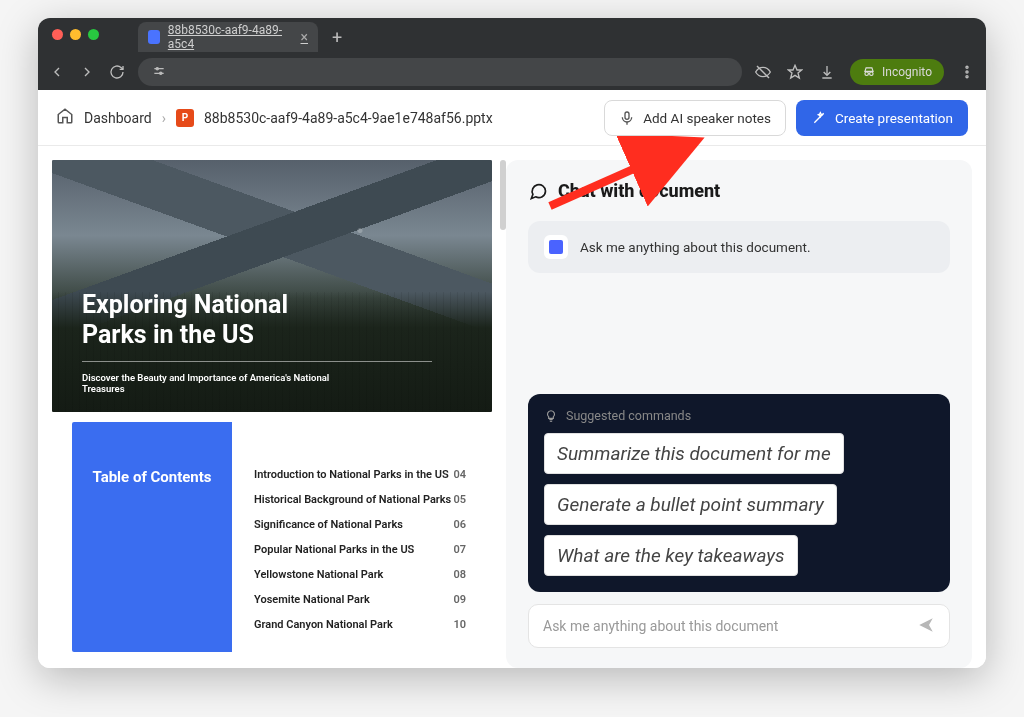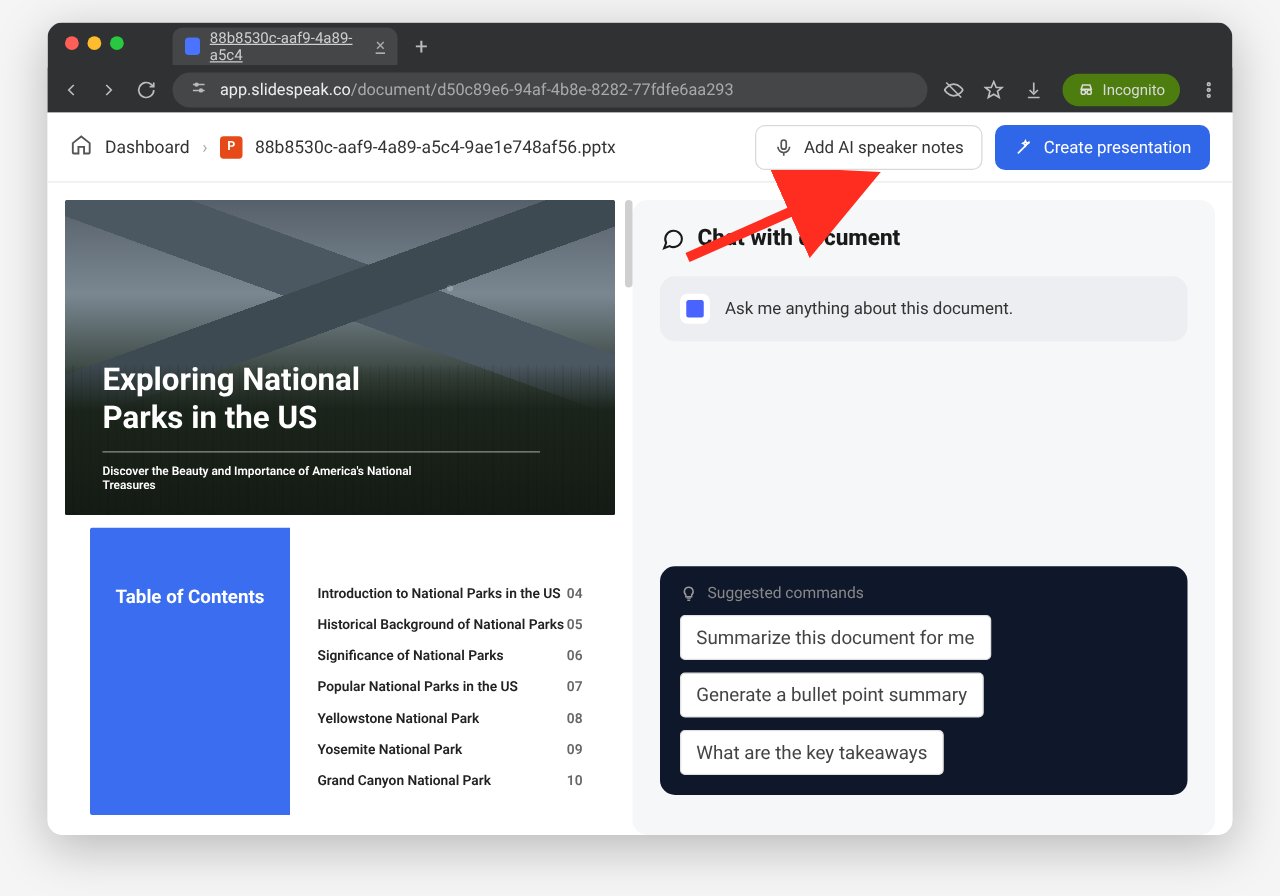--- a/index.html
+++ b/index.html
@@ -145,21 +145,21 @@
   .chat-avatar span{ width:14px; height:14px; background:#4a63ff; border-radius:2px; display:block;}
   .flex-fill { flex:1; }
   .suggested {
     background:#0f172a; border-radius:12px; padding:14px 16px 16px;
     margin-bottom:12px;
   }
   .suggested-head { display:flex; align-items:center; gap:8px; color:#888; font-size:12.5px; margin-bottom:10px;}
   .chips { display:flex; flex-wrap:wrap; gap:10px;}
   .chip {
     background:#fff; border:1px solid #e1e1e1; border-radius:4px;
-    padding:8px 12px; font-size:15px; color:#444;
+    padding:8px 12px; font-size:19px; color:#444;font-style:italic;
   }
   .input-row {
     background:#fff; border:1px solid #e4e4e4; border-radius:10px;
     height:44px; display:flex; align-items:center; padding:0 14px; gap:10px;
     color:#999; font-size:14px;
   }
   .send-icon svg{ width:18px; height:18px; fill:#b7b7b7;}
   
   .arrow {
     position:absolute; left:530px; top:136px; width:180px; height:80px; pointer-events:none;
@@ -203,21 +203,20 @@
       </span>
       <div class="url-bar">
         <span class="secure">
           <svg viewBox="0 0 24 24" width="14" height="14" fill="none" stroke="#bbb" stroke-width="2">
               <line x1="4" y1="8" x2="20" y2="8"></line>
               <line x1="4" y1="16" x2="20" y2="16"></line>
               <circle cx="9" cy="8" r="2" fill="#bbb"></circle>
               <circle cx="15" cy="16" r="2" fill="#bbb"></circle>
             </svg>
         </span>
-        <span><span style="color:#eee">app.slidespeak.co</span><span style="color:#aaa">/document/d50c89e6-94af-4b8e-8282-77fdfe6aa293</span></span>
       </div>
       <div class="tb-right">
         <span class="tb-icon">
           <svg viewBox="0 0 24 24">
               <path d="M1 12s4-7 11-7 11 7 11 7-4 7-11 7S1 12 1 12z"></path>
               <line x1="3" y1="3" x2="21" y2="21"></line>
             </svg>
         </span>
         <span class="tb-icon">
           <svg viewBox="0 0 24 24">
@@ -359,20 +358,28 @@
               </svg>
             <span>Suggested commands</span>
           </div>
           <div class="chips">
             <div class="chip">Summarize this document for me</div>
             <div class="chip">Generate a bullet point summary</div>
             <div class="chip">What are the key takeaways</div>
           </div>
         </div>
 
+        <div class="input-row">
+          <span style="flex:1">Ask me anything about this document</span>
+          <span class="send-icon">
+            <svg viewBox="0 0 24 24">
+                <path d="M3 12l18-9-5 9 5 9z"></path>
+              </svg>
+          </span>
+        </div>
       </div>
     </div>
   </div>
 </div>
 
 <svg class="arrow" viewBox="0 0 180 80">
   <defs>
     <marker id="ah" markerWidth="10" markerHeight="10" refX="8" refY="5" orient="auto">
       <path d="M0,0 L10,5 L0,10 z" fill="#ff2d1f"></path>
     </marker>

